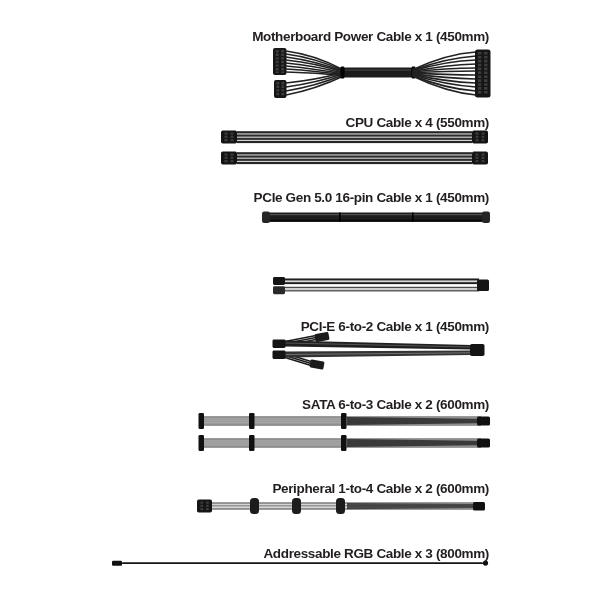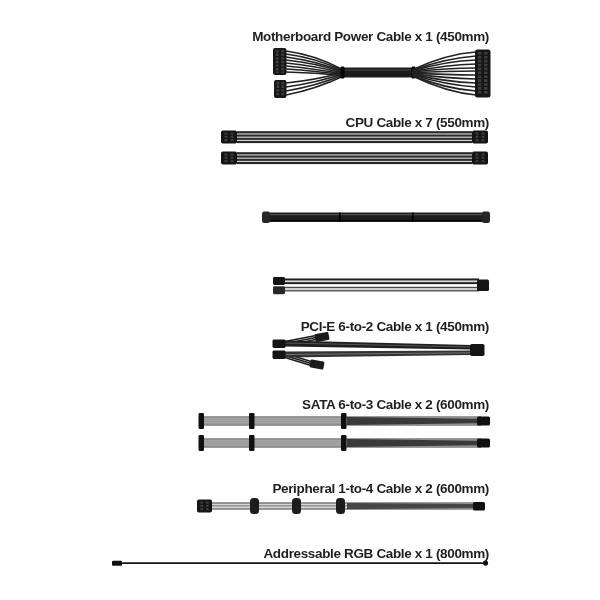--- a/index.html
+++ b/index.html
@@ -65,40 +65,41 @@
       <path d="M141,28.6 Q174,42 204,44"></path>
         <path d="M141,29.2 Q174,45 204,48"></path>
     </g>
     <g>
       <rect x="203" y="2.5" width="15.5" height="48" rx="2.5" fill="#161616"></rect>
       <line x1="207.6" y1="5" x2="207.6" y2="48" stroke="#3d3d3d" stroke-width="3.4" stroke-dasharray="2.6 1.3"></line>
       <line x1="213.8" y1="5" x2="213.8" y2="48" stroke="#3d3d3d" stroke-width="3.4" stroke-dasharray="2.6 1.3"></line>
     </g>
   </svg>
 
-  <div class="lbl" style="top:115px">CPU Cable x 7 (550mm)</div>
+  <div class="lbl" style="top:115px">CPU Cable x 4 (550mm)</div>
   <svg class="cable" style="left:221px;top:129px" width="267" height="38" viewBox="0 0 267 38">
     <defs>
       <g id="cpuRib">
         <rect x="16" y="1.2" width="235" height="2.3" fill="#262626"></rect>
         <rect x="16" y="4.4" width="235" height="2.3" fill="#2e2e2e"></rect>
         <rect x="16" y="7.6" width="235" height="2.3" fill="#2e2e2e"></rect>
         <rect x="16" y="10.8" width="235" height="2.3" fill="#262626"></rect>
         <rect x="0" y="0.5" width="16" height="13" rx="1.8" fill="#141414"></rect>
         <line x1="5" y1="2.5" x2="5" y2="11.5" stroke="#3a3a3a" stroke-width="3" stroke-dasharray="2.2 1.1"></line>
         <line x1="11" y1="2.5" x2="11" y2="11.5" stroke="#3a3a3a" stroke-width="3" stroke-dasharray="2.2 1.1"></line>
         <rect x="251" y="0.5" width="16" height="13" rx="1.8" fill="#141414"></rect>
         <line x1="256" y1="2.5" x2="256" y2="11.5" stroke="#3a3a3a" stroke-width="3" stroke-dasharray="2.2 1.1"></line>
         <line x1="262" y1="2.5" x2="262" y2="11.5" stroke="#3a3a3a" stroke-width="3" stroke-dasharray="2.2 1.1"></line>
       </g>
     </defs>
     <use href="#cpuRib" y="1"></use>
     <use href="#cpuRib" y="22"></use>
   </svg>
 
+  <div class="lbl" style="top:190px">PCIe Gen 5.0 16-pin Cable x 1 (450mm)</div>
   <svg class="cable" style="left:262px;top:210px" width="228" height="15" viewBox="0 0 228 15">
     <g>
       <rect x="5" y="2.5" width="218" height="9.5" rx="1.5" fill="#1e1e1e"></rect>
       <line x1="8" y1="4.6" x2="220" y2="4.6" stroke="#4d4d4d" stroke-width="1.1"></line>
       <line x1="8" y1="10.2" x2="220" y2="10.2" stroke="#000000" stroke-width="1.1"></line>
       <rect x="0" y="1.5" width="8" height="11.5" rx="2.2" fill="#262626"></rect>
       <rect x="220" y="1.5" width="8" height="11.5" rx="2.2" fill="#262626"></rect>
       <rect x="77" y="2.5" width="1.6" height="9.5" fill="#000000"></rect>
       <rect x="150" y="2.5" width="1.6" height="9.5" fill="#000000"></rect>
     </g>
@@ -183,20 +184,20 @@
       <line x1="10.4" y1="4.5" x2="10.4" y2="13.5" stroke="#3a3a3a" stroke-width="2.8" stroke-dasharray="2.2 1.1"></line>
     </g>
     <g>
       <rect x="53" y="1" width="9" height="16" rx="3.5" fill="#1c1c1c"></rect>
       <rect x="95" y="1" width="9" height="16" rx="3.5" fill="#1c1c1c"></rect>
       <rect x="139" y="1" width="9" height="16" rx="3.5" fill="#1c1c1c"></rect>
     </g>
     <rect x="276" y="5" width="12" height="8.5" rx="1.5" fill="#111111"></rect>
   </svg>
 
-  <div class="lbl" style="top:546px">Addressable RGB Cable x 1 (800mm)</div>
+  <div class="lbl" style="top:546px">Addressable RGB Cable x 3 (800mm)</div>
   <svg class="cable" style="left:112px;top:558px" width="378" height="10" viewBox="0 0 378 10">
     <rect x="0" y="2.8" width="10" height="5" rx="1.2" fill="#111111"></rect>
     <rect x="10" y="4.2" width="361" height="1.9" rx="0.9" fill="#141414"></rect>
     <circle cx="373.5" cy="5.1" r="2.6" fill="#111111"></circle>
   </svg>
 
 </main>
 
 </body></html>

